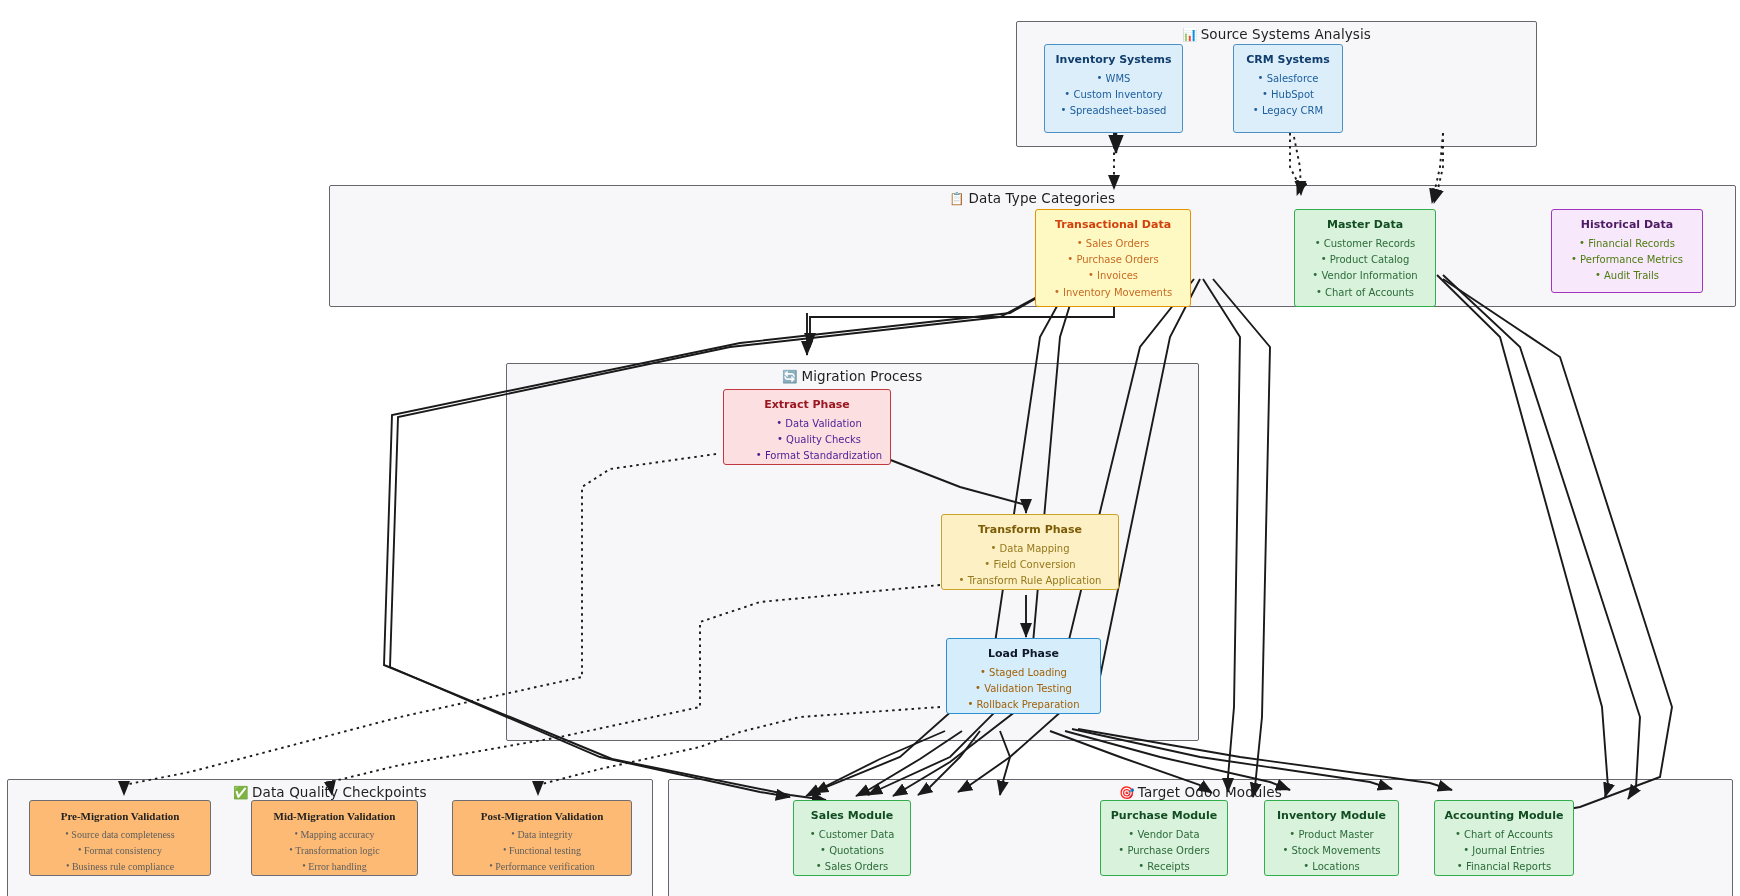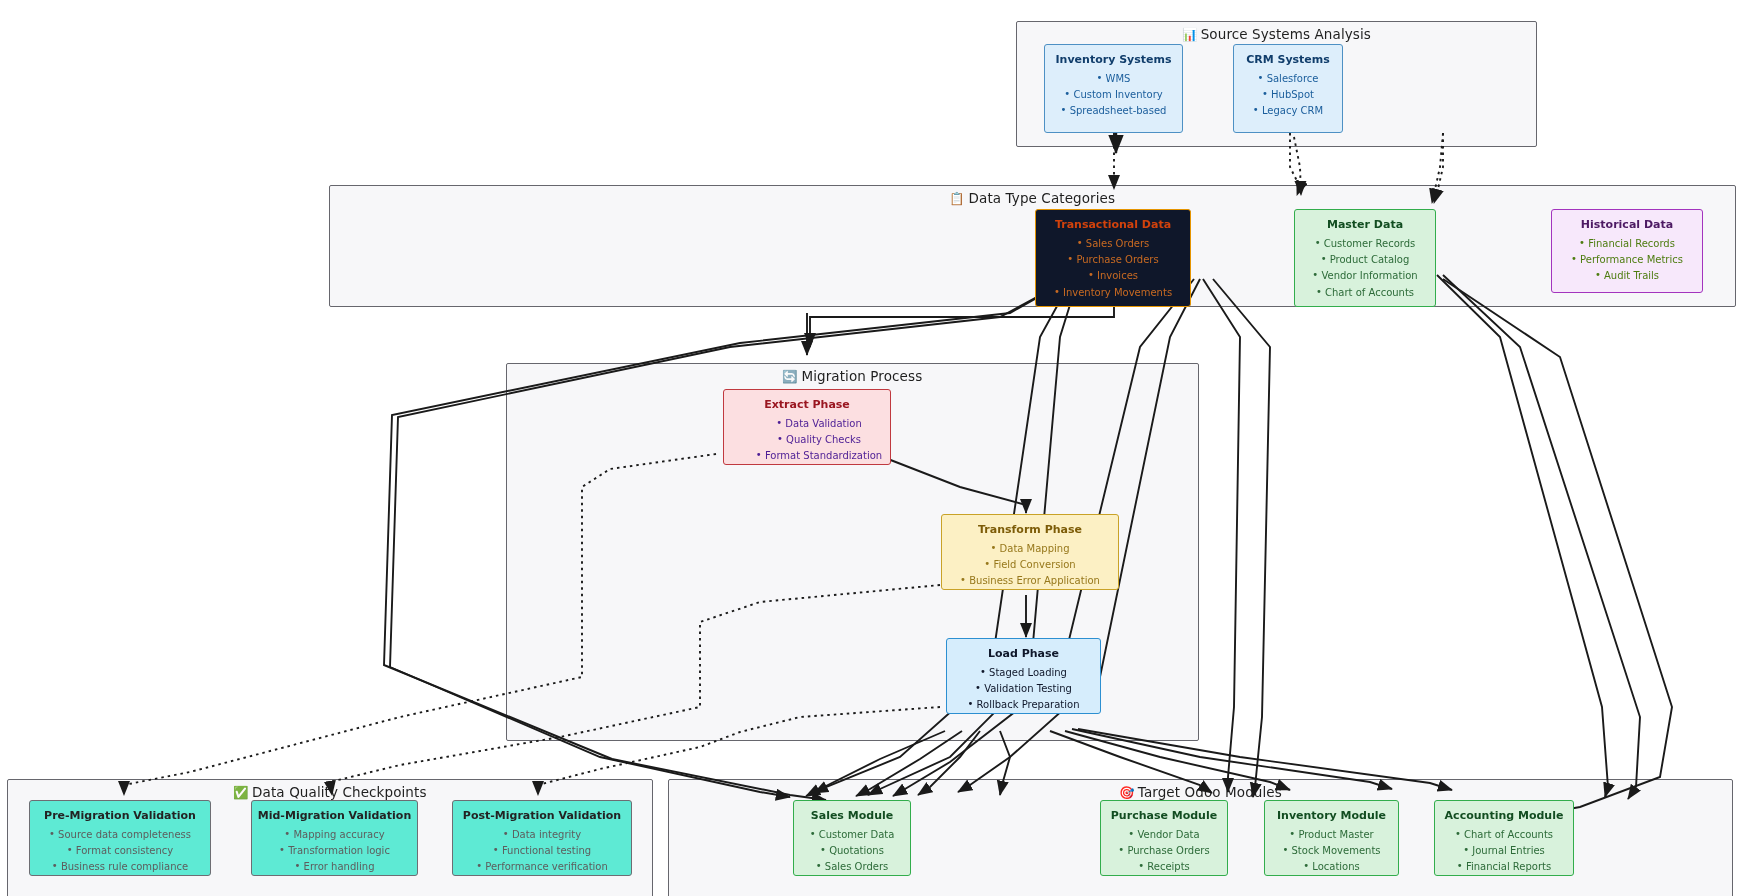--- a/index.html
+++ b/index.html
@@ -49,21 +49,21 @@
   }
   .node .items { font-size: 10px; line-height: 15.2px; }
   .node .items div { white-space: nowrap; }
   .node .items div::before { content: "• "; font-size: 10px; vertical-align: 1px; }
 
   
   .s-blue   { background:#ddeefb; border-color:#4d90c4; }
   .s-blue   .title { color:#103d6b; }
   .s-blue   .items { color:#1b5e9c; }
 
-  .s-orange { background:#0f172a; border-color:#e59400; }
+  .s-orange { background:#fef9c3; border-color:#e59400; }
   .s-orange .title { color:#d1420c; }
   .s-orange .items { color:#c86a22; }
 
   .s-green  { background:#d8f2dc; border-color:#32ad4c; }
   .s-green  .title { color:#124d21; }
   .s-green  .items { color:#2d6b39; }
 
   .s-purple { background:#f7e8fb; border-color:#a334be; }
   .s-purple .title { color:#4d1a63; }
   .s-purple .items { color:#4d7c0f; }
@@ -71,23 +71,23 @@
   .s-red    { background:#fcdfe1; border-color:#c0393f; }
   .s-red    .title { color:#9a1620; }
   .s-red    .items { color:#4c1d95;padding-left:24px; }
 
   .s-yellow { background:#fcf0c4; border-color:#c9a227; }
   .s-yellow .title { color:#7d5c08; }
   .s-yellow .items { color:#97781c; }
 
   .s-cyan   { background:#d6edfc; border-color:#2c8fd1; }
   .s-cyan   .title { color:#0f172a; }
-  .s-cyan   .items { color:#0f172a; }
-
-  .s-gray   { background:#5eead4; border-color:#6d6d73; }
+  .s-cyan   .items { color:#a16207; }
+
+  .s-gray   { background:#fdba74; border-color:#6d6d73;font-family:Liberation Serif, serif; }
   .s-gray   .title { color:#232323; }
   .s-gray   .items { color:#5d5d5d; }
 </style>
 </head>
 <body>
 
 <div id="canvas">
 
   <div class="cluster" style="left:1016px; top:4px; width:521px; height:126px;">
     <div class="cluster-label">
@@ -228,21 +228,21 @@
       <div>Quality Checks</div>
       <div>Format Standardization</div>
     </div>
   </div>
 
   <div class="node s-yellow" style="left:941px; top:497px; width:178px; height:76px;">
     <div class="title">Transform Phase</div>
     <div class="items">
       <div>Data Mapping</div>
       <div>Field Conversion</div>
-      <div>Business Error Application</div>
+      <div>Transform Rule Application</div>
     </div>
   </div>
 
   <div class="node s-cyan" style="left:946px; top:621px; width:155px; height:76px;">
     <div class="title">Load Phase</div>
     <div class="items">
       <div>Staged Loading</div>
       <div>Validation Testing</div>
       <div>Rollback Preparation</div>
     </div>

